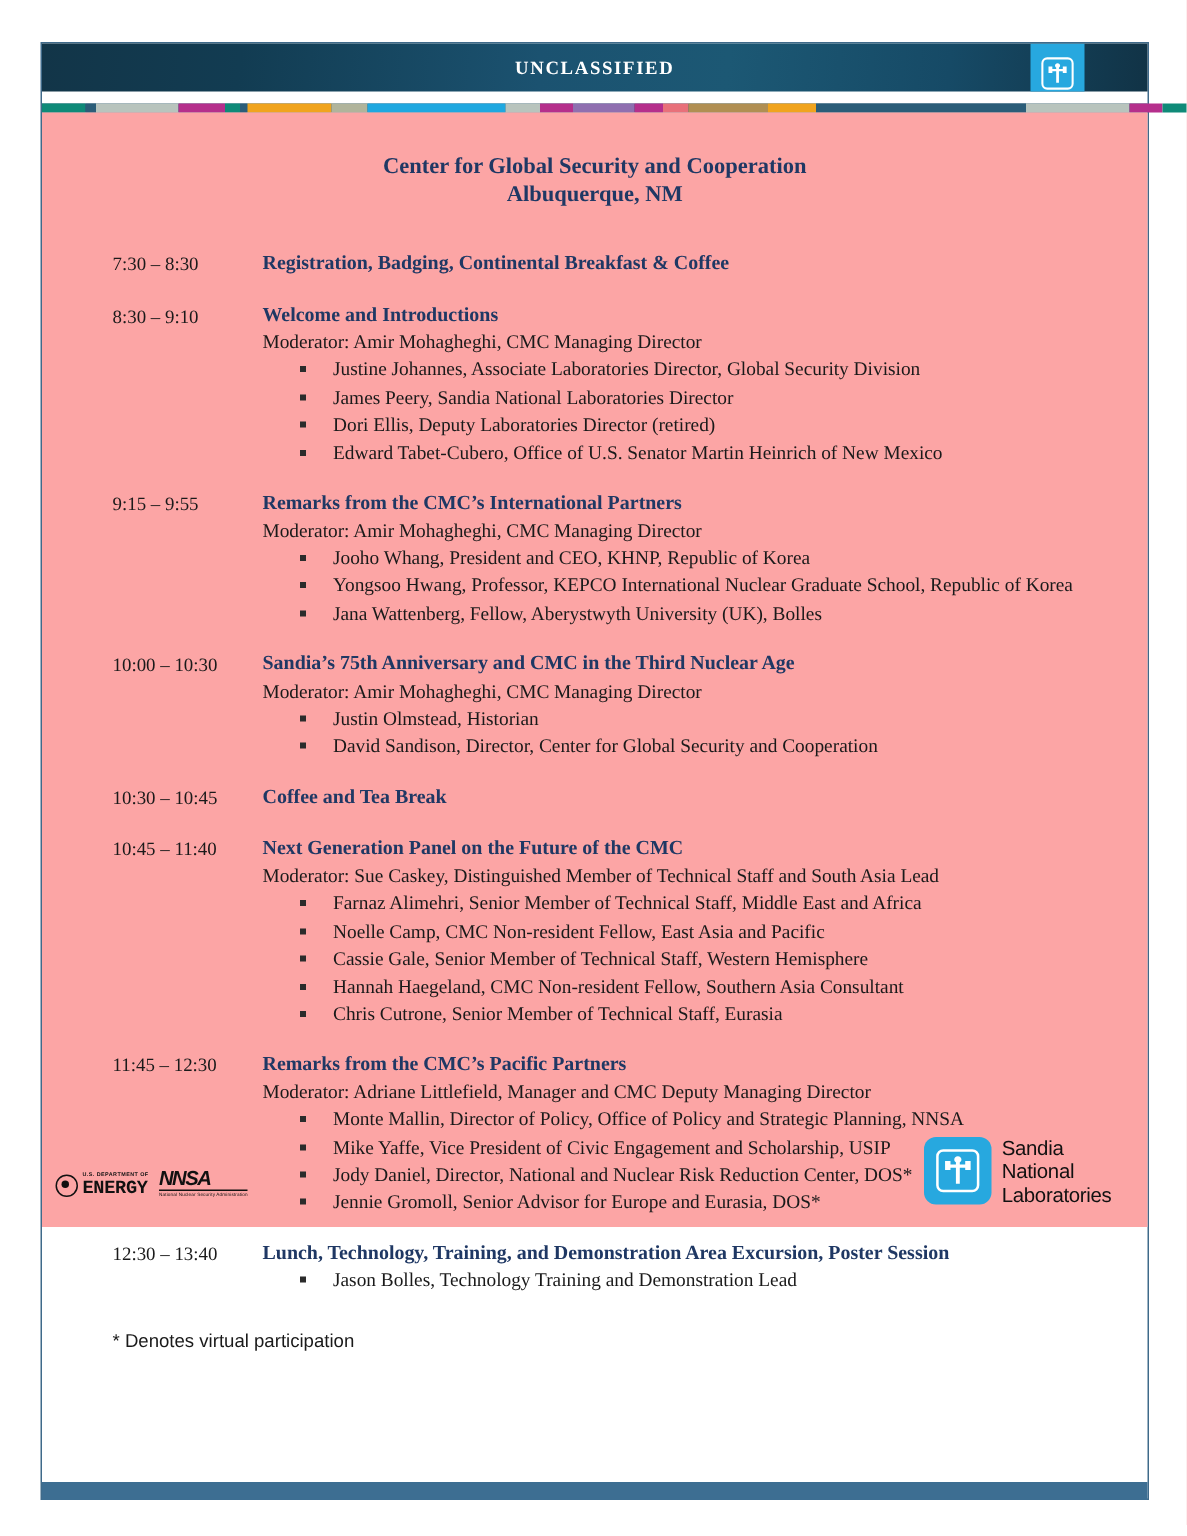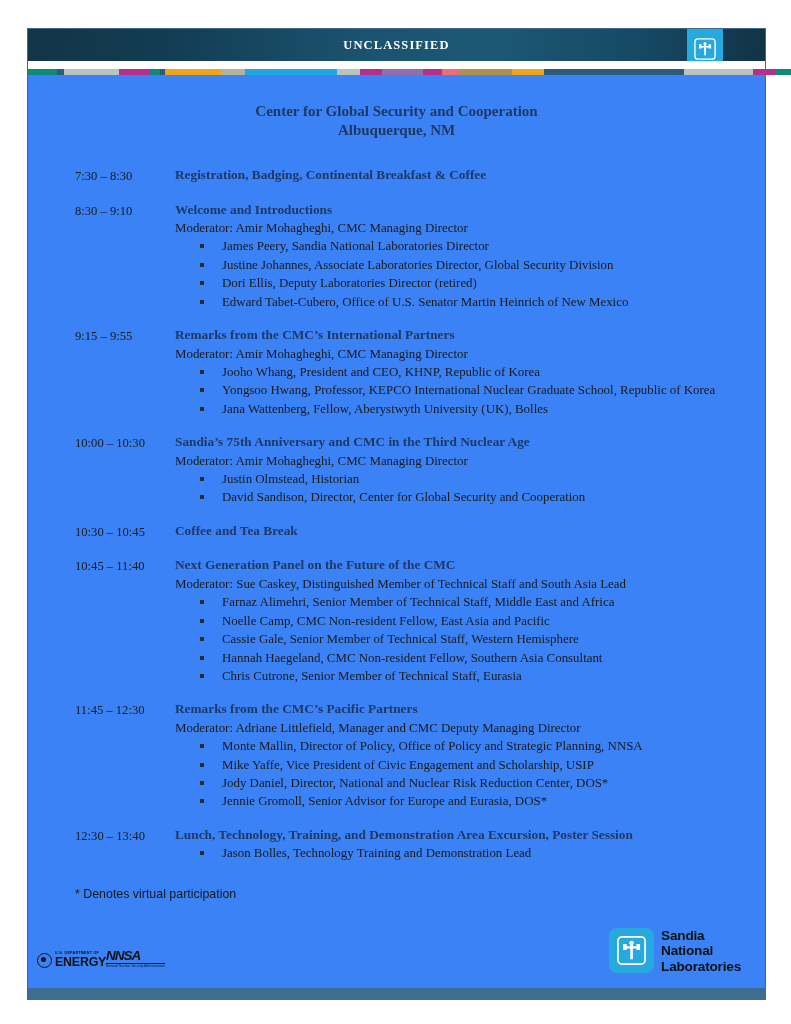--- a/index.html
+++ b/index.html
@@ -89,22 +89,22 @@
     background: #2b5d78;
   }
   #stripe .seg { height: 100%; }
 
   
   #doc {
     position: absolute;
     left: 28px;
     top: 75px;
     width: 737px;
-    height: 913px;
-    background: #3b82f6;
+    height: 743px;
+    background: #fca5a5;
   }
 
   .doc-title {
     text-align: center;
     color: #1f3864;
     font-weight: bold;
     font-size: 15px;
     line-height: 19px;
     font-family: "Liberation Serif", serif;
   }
@@ -219,21 +219,21 @@
     color: #111;
     font-family: "Liberation Sans", sans-serif;
     font-weight: bold;
   }
   #doe-energy {
     display: block;
     font-size: 12.4px;
     font-weight: bold;
     letter-spacing: -0.2px;
     color: #111;
-    font-family: Liberation Sans, sans-serif;
+    font-family: Liberation Mono, monospace;
   }
 
   #nnsa-logo {
     position: absolute;
     left: 78px;
     bottom: 14px;
     line-height: 1;
   }
   #nnsa-mark {
     display: block;
@@ -269,21 +269,21 @@
     border-radius: 8px;
     background: #27a8df;
     display: flex;
     align-items: center;
     justify-content: center;
     flex: 0 0 auto;
   }
   #sandia-wordmark {
     color: #111;
     font-family: "Liberation Sans", sans-serif;
-    font-weight: bold;
+    font-weight: normal;
     font-size: 13.6px;
     line-height: 15.4px;
     letter-spacing: -0.2px;
   }
   #sandia-wordmark span { display: block; }
 
   
   #footer-bar {
     position: absolute;
     left: 28px;
@@ -345,22 +345,22 @@
           <div class="agenda-body">
             <div class="agenda-heading">Registration, Badging, Continental Breakfast &amp; Coffee</div>
           </div>
         </div>
         <div class="agenda-item">
           <div class="agenda-time">8:30 – 9:10</div>
           <div class="agenda-body">
             <div class="agenda-heading">Welcome and Introductions</div>
             <div class="agenda-moderator">Moderator: Amir Mohagheghi, CMC Managing Director</div>
             <ul class="speakers">
+              <li><span class="bullet-sq"></span><span>Justine Johannes, Associate Laboratories Director, Global Security Division</span></li>
               <li><span class="bullet-sq"></span><span>James Peery, Sandia National Laboratories Director</span></li>
-              <li><span class="bullet-sq"></span><span>Justine Johannes, Associate Laboratories Director, Global Security Division</span></li>
               <li><span class="bullet-sq"></span><span>Dori Ellis, Deputy Laboratories Director (retired)</span></li>
               <li><span class="bullet-sq"></span><span>Edward Tabet-Cubero, Office of U.S. Senator Martin Heinrich of New Mexico</span></li>
             </ul>
           </div>
         </div>
         <div class="agenda-item">
           <div class="agenda-time">9:15 – 9:55</div>
           <div class="agenda-body">
             <div class="agenda-heading">Remarks from the CMC’s International Partners</div>
             <div class="agenda-moderator">Moderator: Amir Mohagheghi, CMC Managing Director</div>

